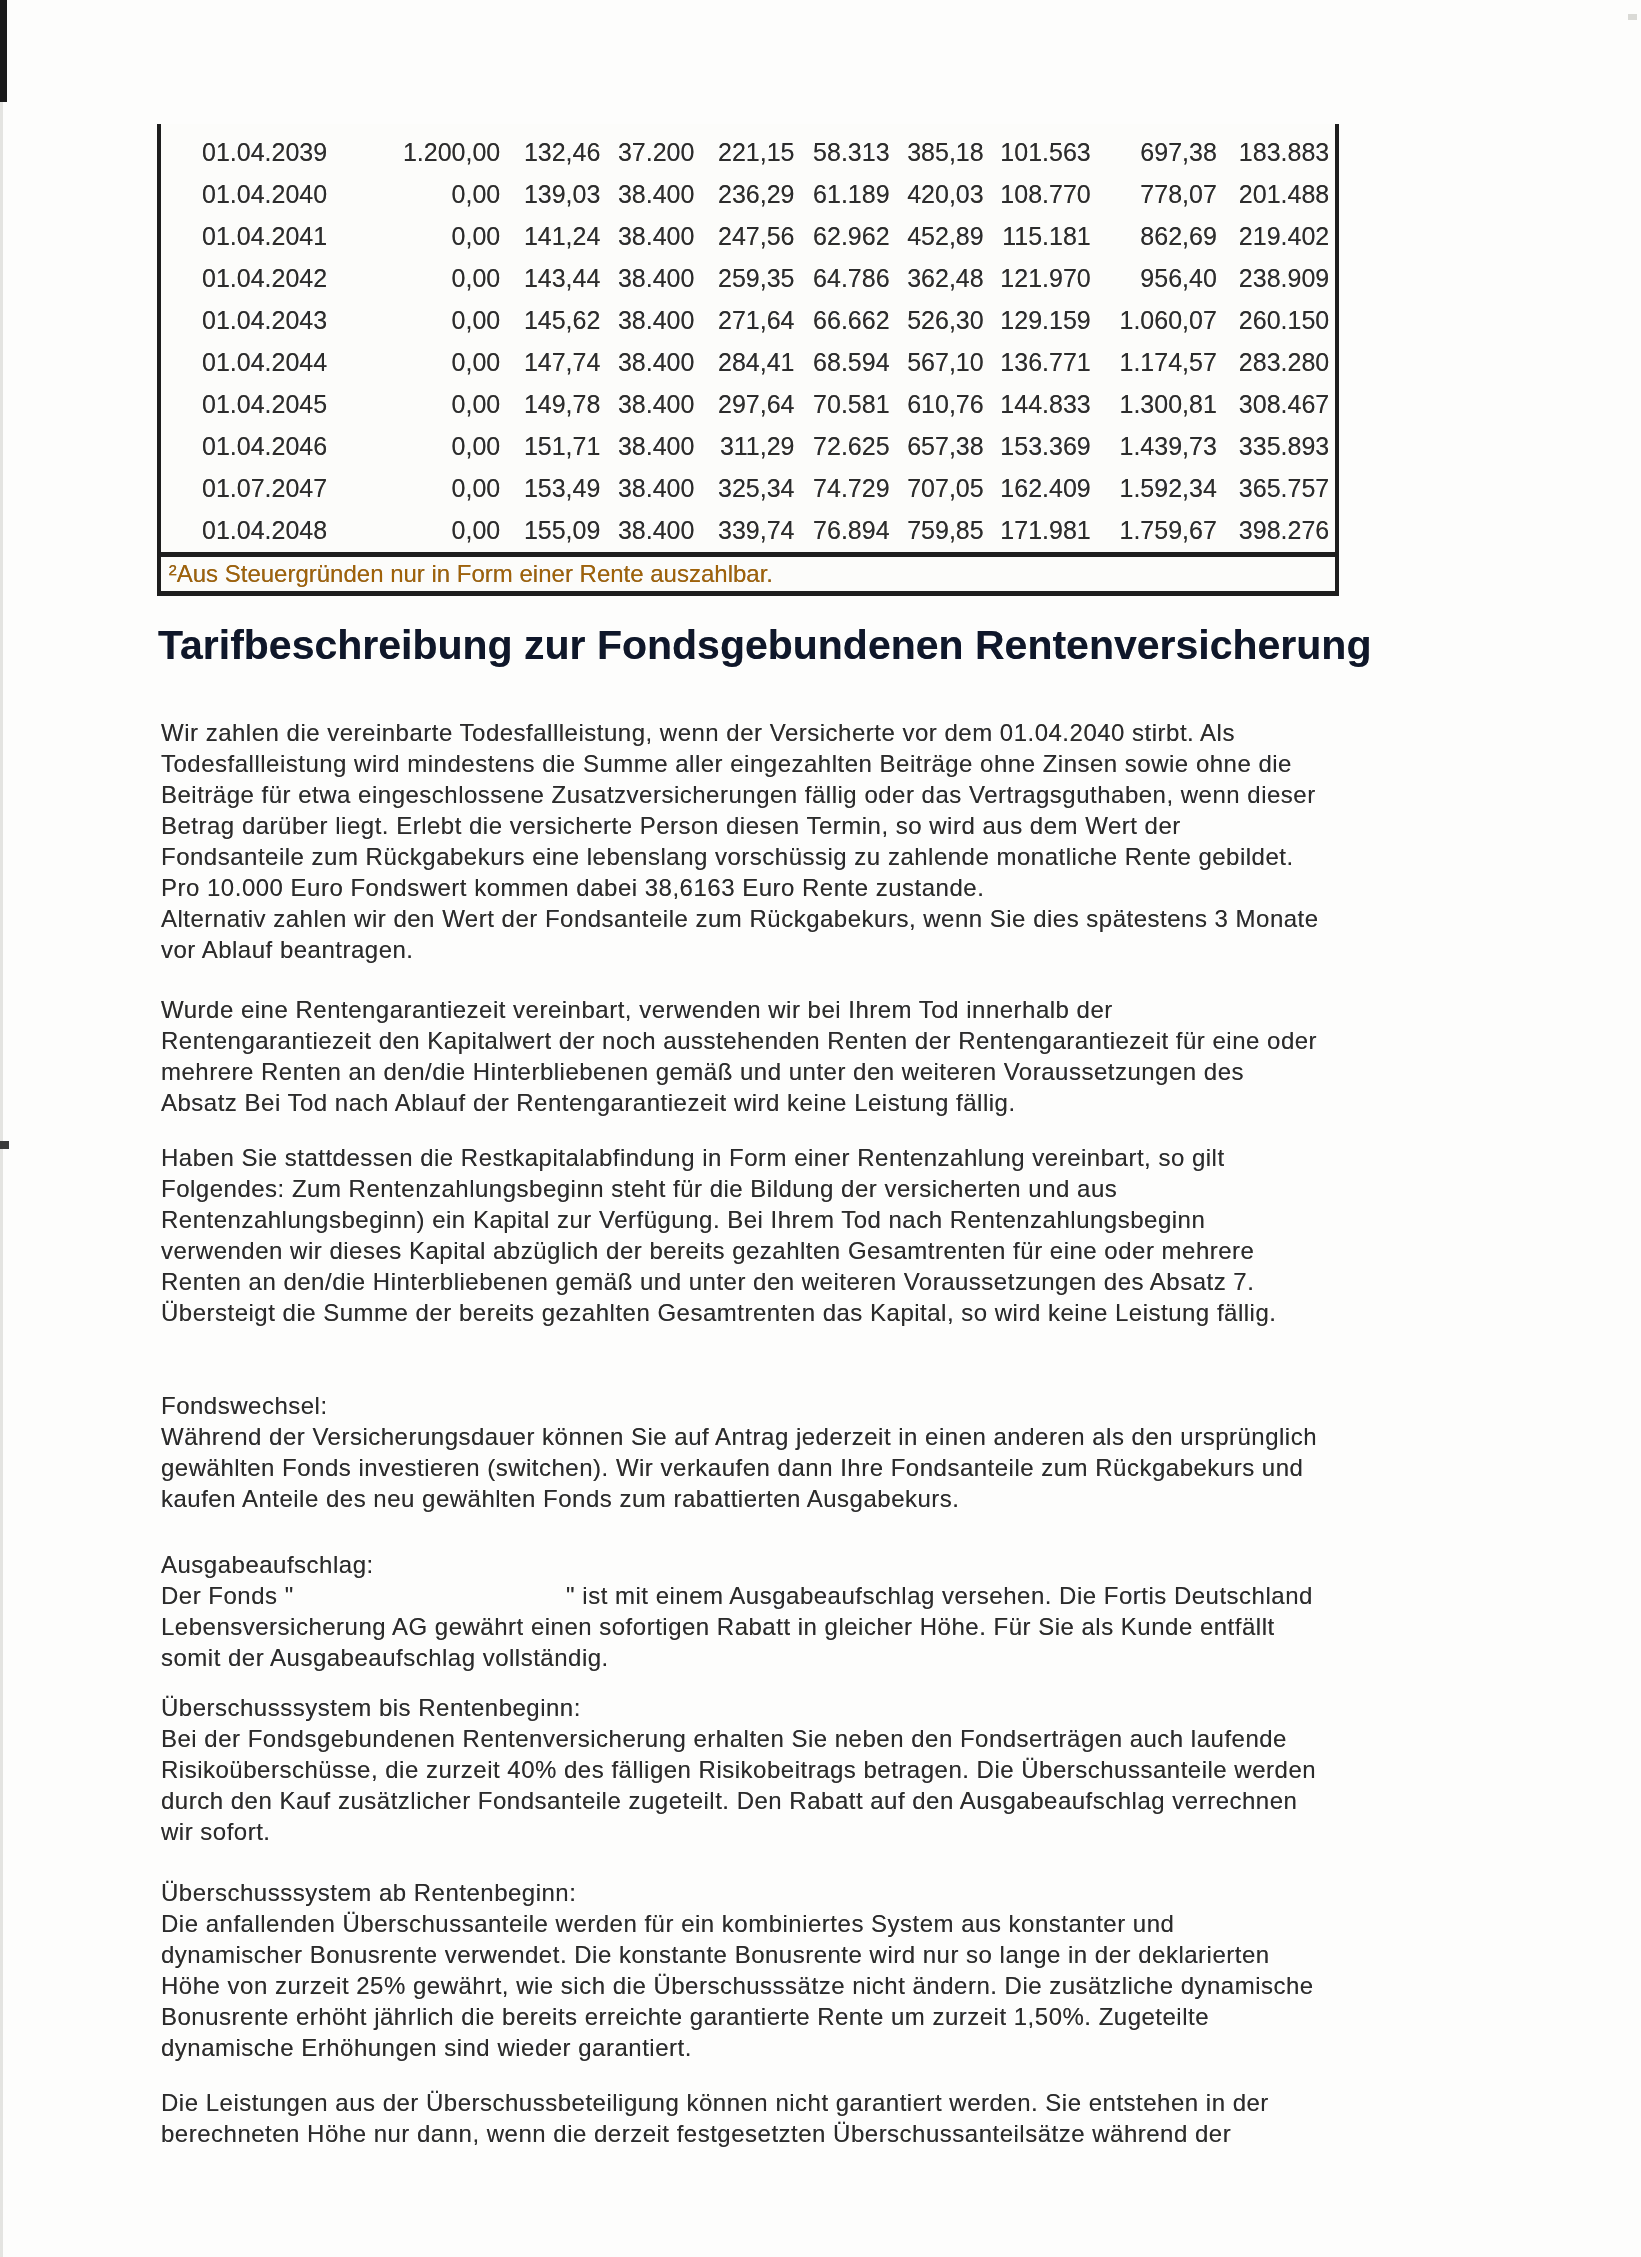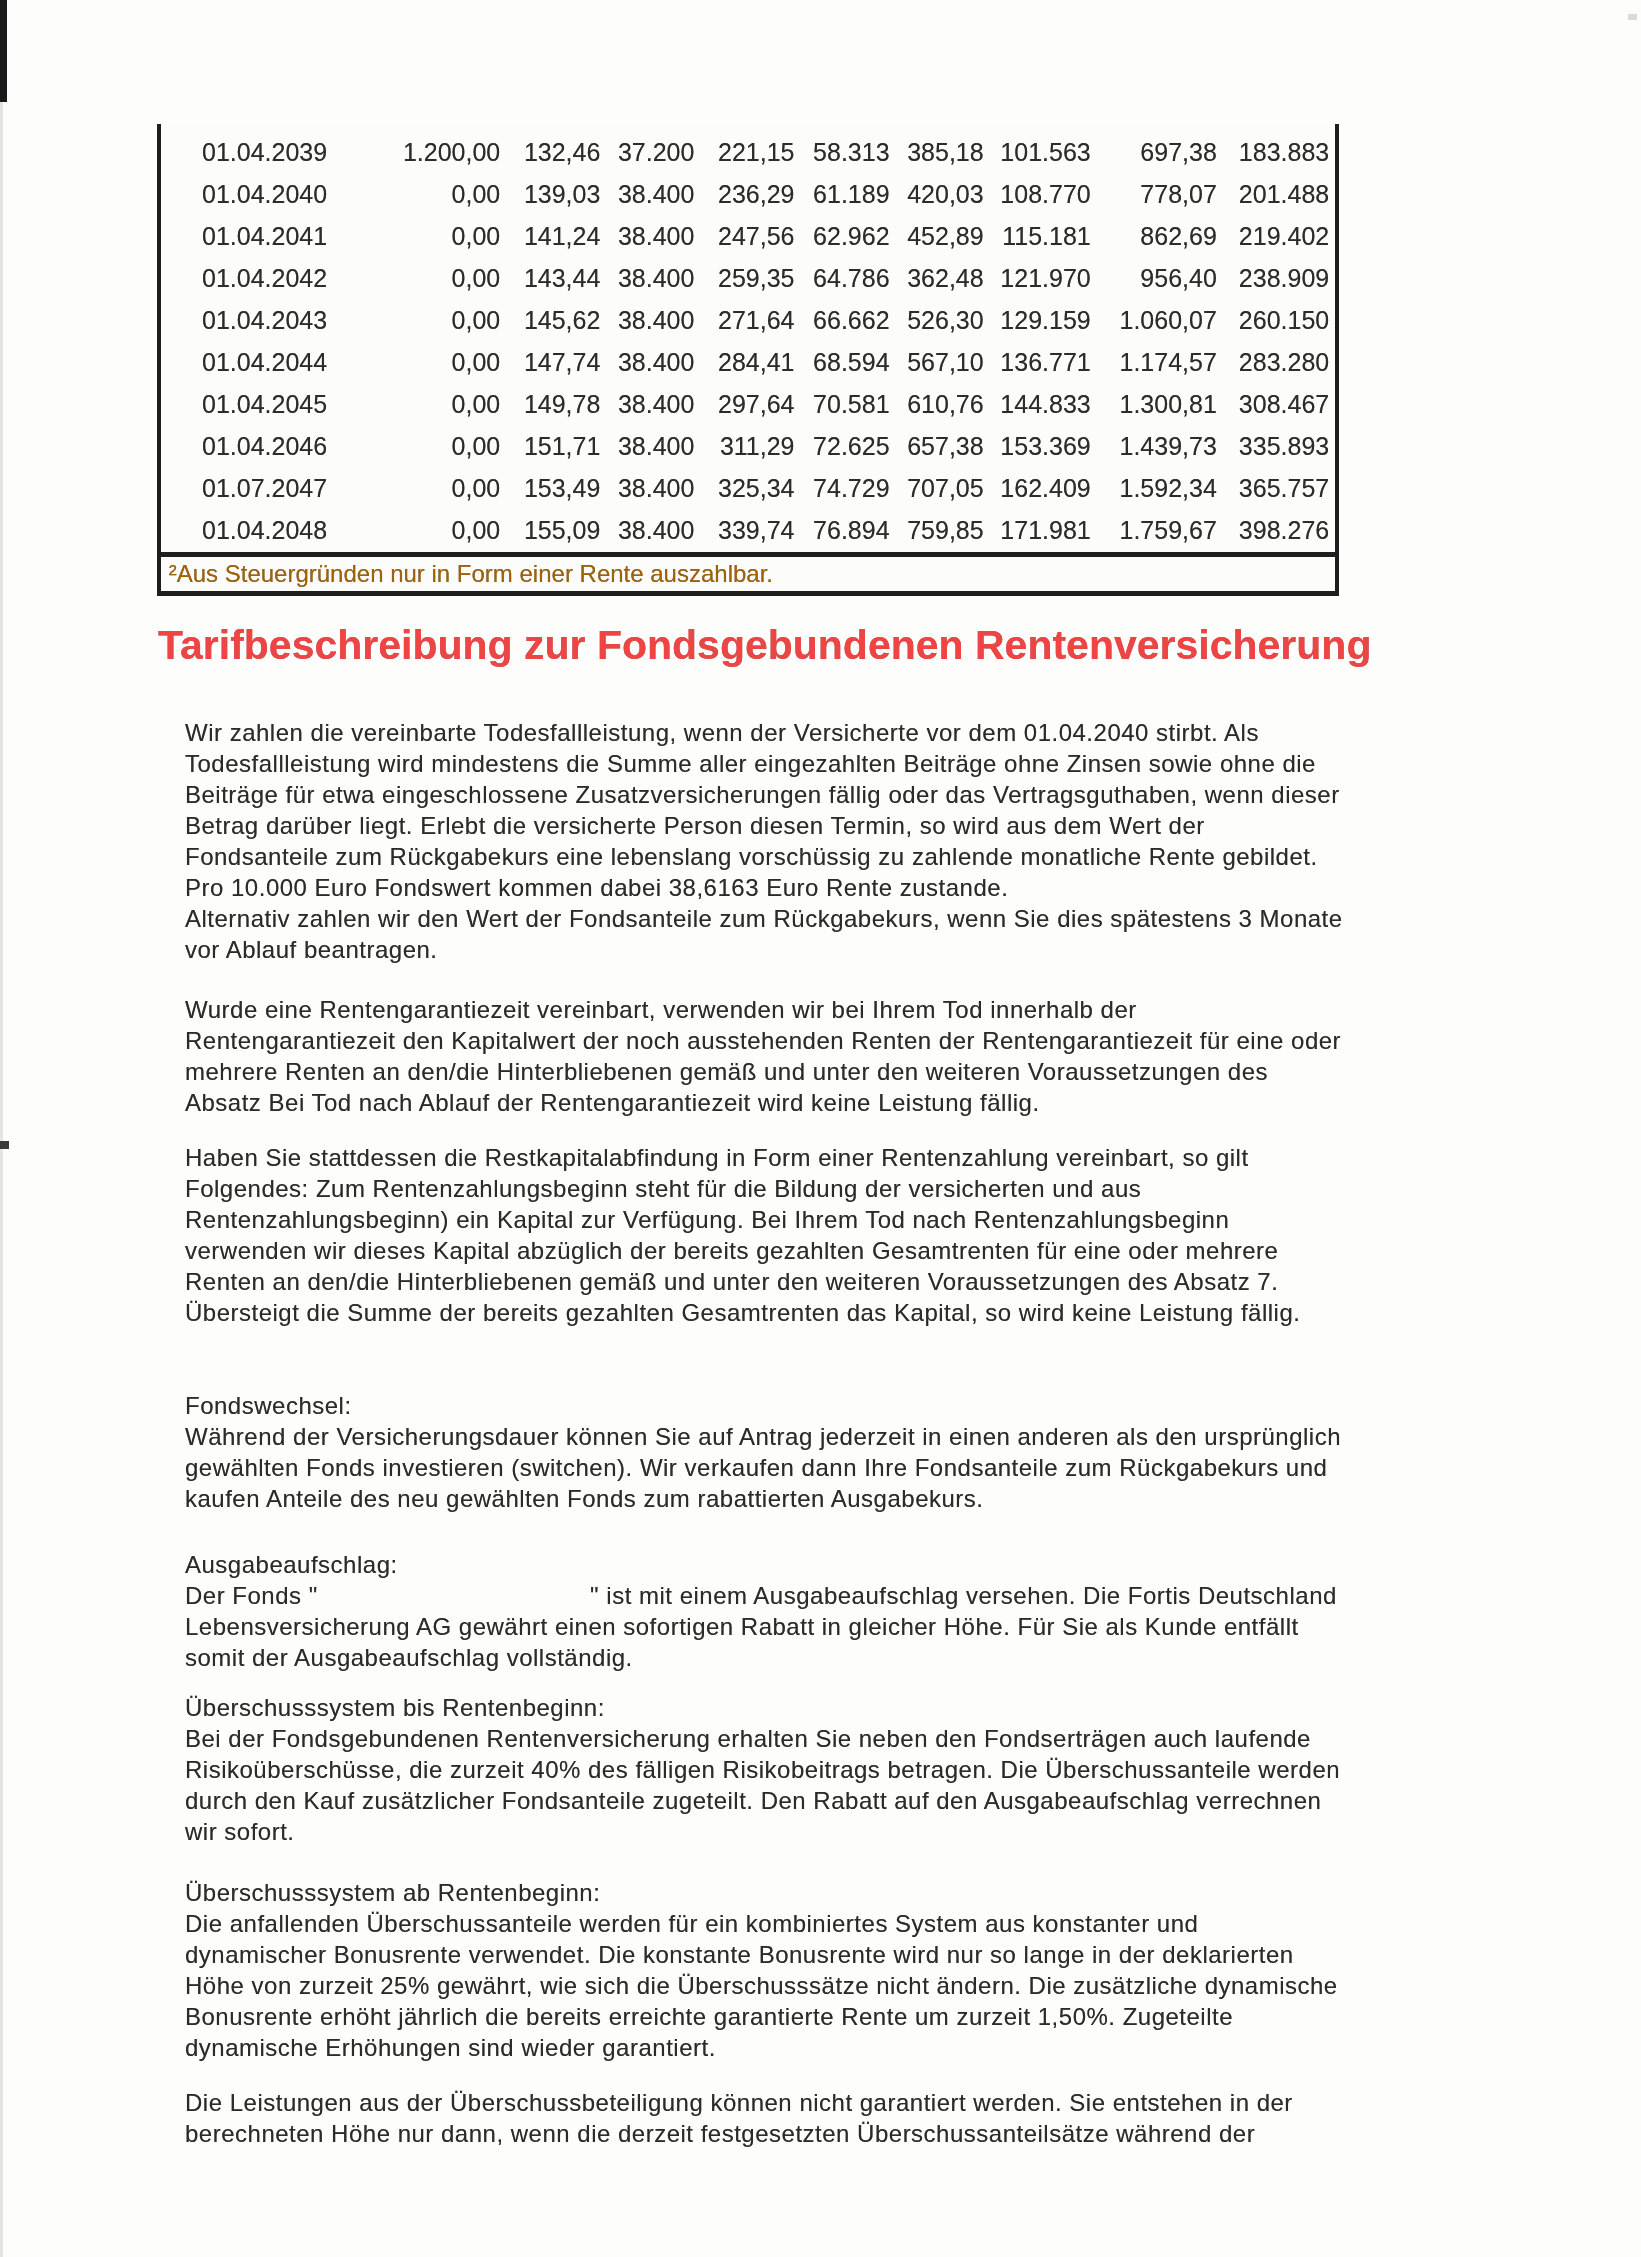--- a/index.html
+++ b/index.html
@@ -44,33 +44,33 @@
     border-top:5.8px solid #1e1e1e;
     height:39px; display:flex; align-items:center;
     padding-left:7.7px;
     font-size:24px; color:#a16207;
     text-shadow:0 0 0.4px rgba(40,40,40,.55);
   }
 
   
   .heading {
     position:absolute; left:158px; top:622px;
-    font-size:41px; font-weight:bold; color:#ef4444;
+    font-size:41px; font-weight:bold; color:#0f172a;
     white-space:pre;
     text-shadow:0 0 0.6px rgba(60,60,60,.6);
   }
 
   
   .tx {
     position:absolute; left:161px;
     font-size:24px; line-height:31px; color:#2b2b2b;
     letter-spacing:0.5px;
     text-shadow:0 0 0.4px rgba(40,40,40,.5);
   }
-  .tx .line { white-space:pre; height:31px;margin-left:24px; }
+  .tx .line { white-space:pre; height:31px; }
   .sec-0 { top:717px; }
   .sec-1 { top:994px; }
   .sec-2 { top:1142px; }
   .sec-3 { top:1390px; }
   .sec-4 { top:1549px; }
   .sec-5 { top:1692px; }
   .sec-6 { top:1877px; }
   .sec-7 { top:2087px; }
 </style>
 </head>

